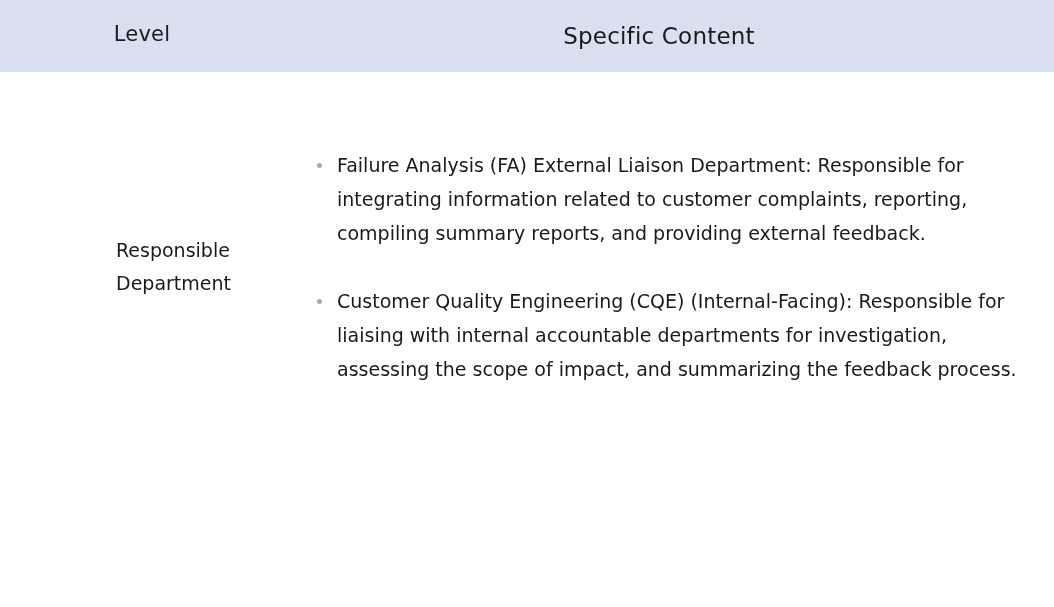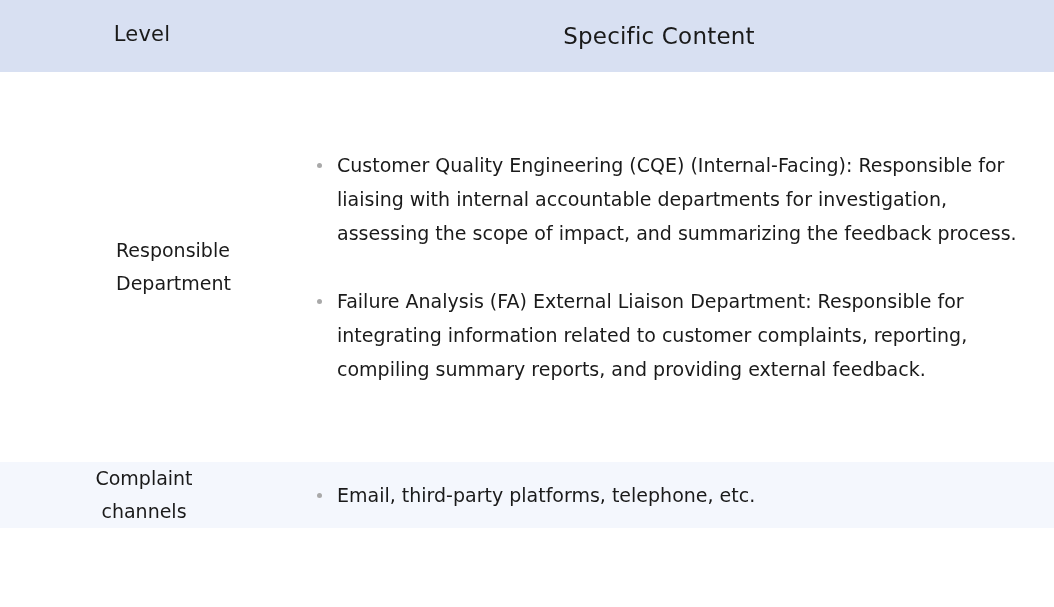--- a/index.html
+++ b/index.html
@@ -173,38 +173,24 @@
 
   <div class="row row-responsible">
     <div class="cell-level">
       <div class="level-label align-left">Responsible
 Department</div>
     </div>
     <div class="cell-content">
       <ul class="bullets">
         <li class="bullet-item">
           <span class="bullet-dot"></span>
-          <span class="bullet-text">Customer Quality Engineering (CQE) (Internal-Facing): Responsible for liaising with internal accountable departments for investigation, assessing the scope of impact, and summarizing the feedback process.</span>
+          <span class="bullet-text">Failure Analysis (FA) External Liaison Department: Responsible for integrating information related to customer complaints, reporting, compiling summary reports, and providing external feedback.</span>
         </li>
         <li class="bullet-item">
           <span class="bullet-dot"></span>
-          <span class="bullet-text">Failure Analysis (FA) External Liaison Department: Responsible for integrating information related to customer complaints, reporting, compiling summary reports, and providing external feedback.</span>
+          <span class="bullet-text">Customer Quality Engineering (CQE) (Internal-Facing): Responsible for liaising with internal accountable departments for investigation, assessing the scope of impact, and summarizing the feedback process.</span>
         </li>
       </ul>
     </div>
   </div>
 
-  <div class="row row-complaint">
-    <div class="cell-level">
-      <div class="level-label align-center">Complaint
-channels</div>
-    </div>
-    <div class="cell-content">
-      <ul class="bullets">
-        <li class="bullet-item">
-          <span class="bullet-dot"></span>
-          <span class="bullet-text">Email, third-party platforms, telephone, etc.</span>
-        </li>
-      </ul>
-    </div>
-  </div>
 
 </div>
 
 </body></html>

